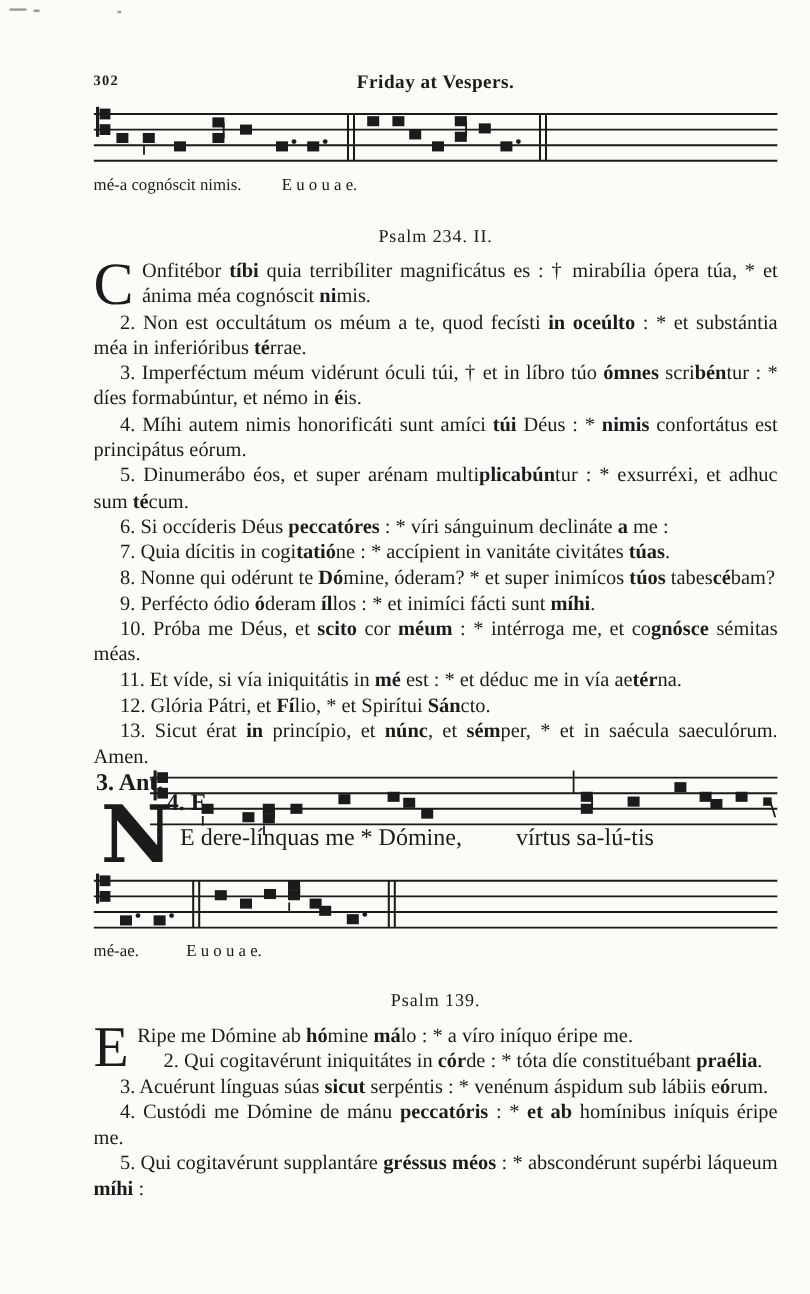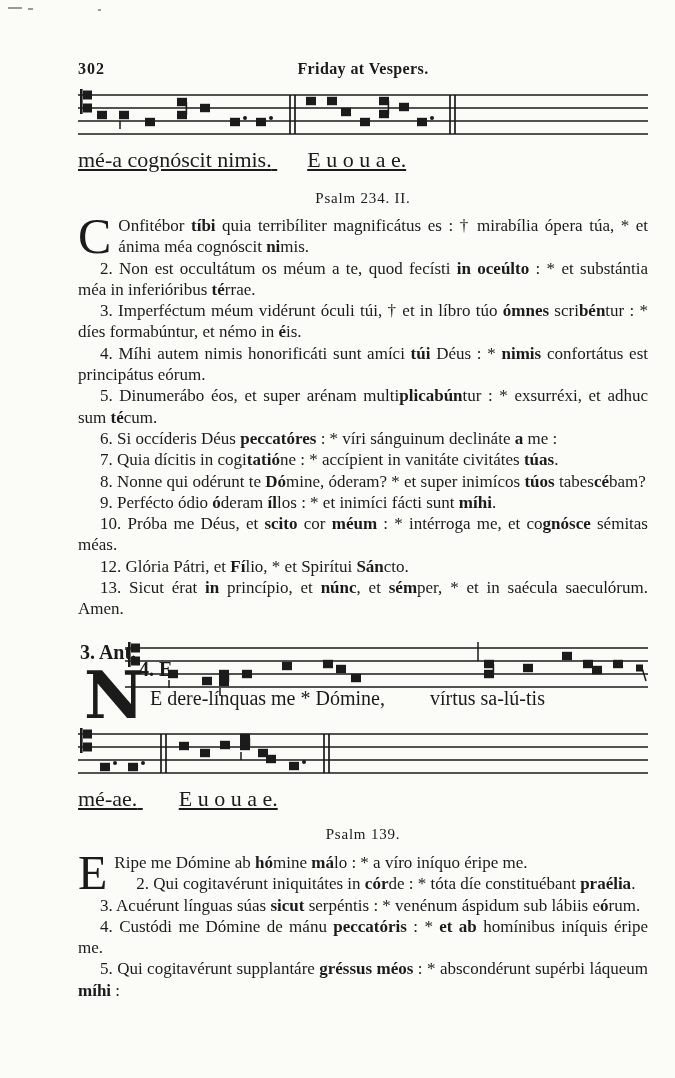--- a/index.html
+++ b/index.html
@@ -2,27 +2,27 @@
 <html><head>
 <meta charset="utf-8">
 <style>
   html,body{margin:0;padding:0;background:#e8e8e6;}
   .page{position:relative;width:675px;height:1078px;background:#fbfbf8;color:#1b1b1b;
         font-family:"Liberation Serif","DejaVu Serif",serif;overflow:hidden;}
   .artifact{position:absolute;background:#9a9a96;}
   .content{position:absolute;left:78px;width:570px;}
   
   .header-row{top:60px;height:20px;}
-  .page-num{position:absolute;left:0;top:0;font-weight:bold;font-size:16px;letter-spacing:1px;}
+  .page-num{position:absolute;left:0;top:0;font-weight:bold;font-size:12px;letter-spacing:1px;}
   .header-title{text-align:center;font-weight:bold;font-size:16px;letter-spacing:.4px;}
   
   .staffwrap{position:absolute;}
   .staffwrap svg{display:block;}
   
-  .chant-lyrics{position:absolute;font-size:22px;white-space:nowrap;text-decoration:underline;}
+  .chant-lyrics{position:absolute;font-size:14px;white-space:nowrap;}
   
   .psalm-title{position:absolute;text-align:center;font-size:15px;letter-spacing:.8px;}
   
   .psalm-body{position:absolute;font-size:17px;line-height:21.3px;text-align:justify;}
   .psalm-body p{margin:0;}
   .verse{text-indent:22px;}
   .verse.has-initial{text-indent:0;}
   .verse b{font-weight:bold;}
   .dropcap{float:left;font-size:50px;line-height:40px;height:41px;padding:1px 7px 0 0;
            font-weight:normal;}
@@ -95,20 +95,21 @@
       <p class="verse has-initial"><span class="dropcap dc-c">C</span><span>Onfitébor </span><b>tíbi</b><span> quia terribíliter magnificátus es : † mirabília ópera túa, * et ánima méa cognóscit </span><b>ni</b><span>mis.</span></p>
       <p class="verse"><span>2. Non est occultátum os méum a te, quod fecísti </span><b>in oceúlto</b><span> : * et substántia méa in inferióribus </span><b>té</b><span>rrae.</span></p>
       <p class="verse"><span>3. Imperféctum méum vidérunt óculi túi, † et in líbro túo </span><b>ómnes</b><span> scri</span><b>bén</b><span>tur : * díes formabúntur, et némo in </span><b>é</b><span>is.</span></p>
       <p class="verse"><span>4. Míhi autem nimis honorificáti sunt amíci </span><b>túi</b><span> Déus : * </span><b>nimis</b><span> confortátus est principátus eórum.</span></p>
       <p class="verse"><span>5. Dinumerábo éos, et super arénam multi</span><b>plicabún</b><span>tur : * exsurréxi, et adhuc sum </span><b>té</b><span>cum.</span></p>
       <p class="verse"><span>6. Si occíderis Déus </span><b>peccatóres</b><span> : * víri sánguinum declináte </span><b>a</b><span> me :</span></p>
       <p class="verse"><span>7. Quia dícitis in cogi</span><b>tatió</b><span>ne : * accípient in vanitáte civitátes </span><b>túas</b><span>.</span></p>
       <p class="verse"><span>8. Nonne qui odérunt te </span><b>Dó</b><span>mine, óderam? * et super inimícos </span><b>túos</b><span> tabes</span><b>cé</b><span>bam?</span></p>
       <p class="verse"><span>9. Perfécto ódio </span><b>ó</b><span>deram </span><b>íl</b><span>los : * et inimíci fácti sunt </span><b>míhi</b><span>.</span></p>
       <p class="verse"><span>10. Próba me Déus, et </span><b>scito</b><span> cor </span><b>méum</b><span> : * intérroga me, et co</span><b>gnósce</b><span> sémitas méas.</span></p>
+      <p class="verse"><span>11. Et víde, si vía iniquitátis in </span><b>mé</b><span> est : * et déduc me in vía ae</span><b>tér</b><span>na.</span></p>
       <p class="verse"><span>12. Glória Pátri, et </span><b>Fí</b><span>lio, * et Spirítui </span><b>Sán</b><span>cto.</span></p>
       <p class="verse"><span>13. Sicut érat </span><b>in</b><span> princípio, et </span><b>núnc</b><span>, et </span><b>sém</b><span>per, * et in saécula saeculórum. Amen.</span></p>
     </div>
 
   <div class="antiphon content" style="top:641px;">
     <span class="ant-label" style="left:2px;top:0px;">3. Ant.</span>
     <span class="ant-label" style="left:19px;top:17px;margin-left:42px;">4. E</span>
     <span class="ant-initial" style="left:6px;top:26px;">N</span>
     <div class="staffwrap" style="left:47px;top:0px;position:absolute;">
         <svg width="523" height="58" viewBox="0 0 523 58">

